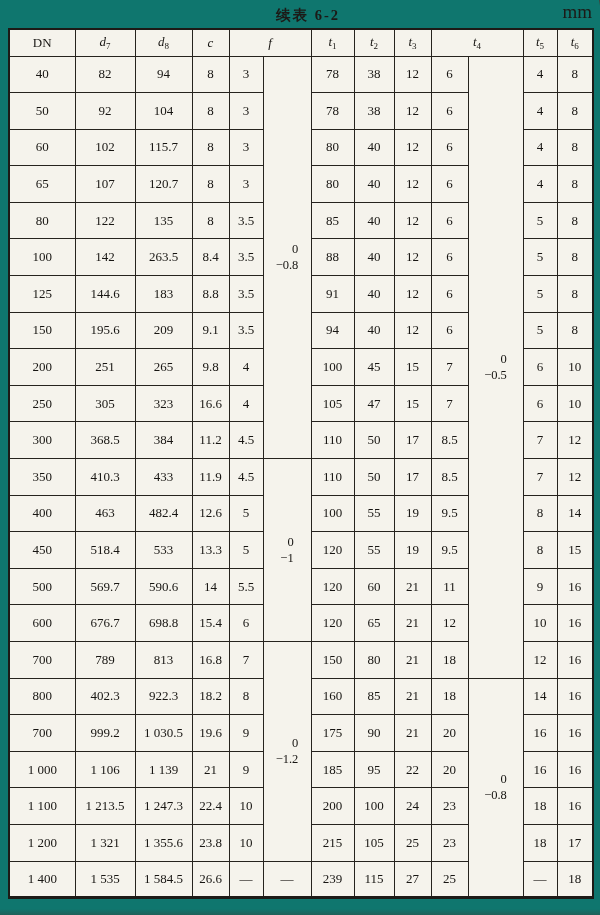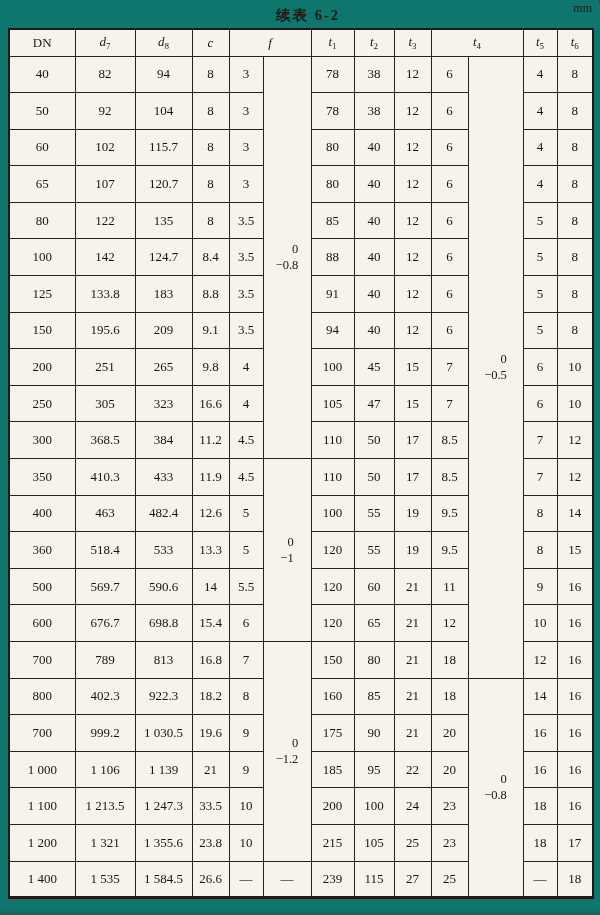--- a/index.html
+++ b/index.html
@@ -21,21 +21,21 @@
     position: absolute;
     left: 0; right: 0; top: 6px;
     text-align: center;
     font-size: 14.5px;
     font-weight: 600;
     letter-spacing: 2px;
   }
   .unit-label {
     position: absolute;
     right: 16px; top: 1px;
-    font-size: 12px;
+    font-size: 19px;
     margin-left: 36px;
   }
   table.dim-table {
     border-collapse: collapse;
     table-layout: fixed;
     margin-left: 0;
     width: 584px;
     background: #f5f3ec;
   }
   table.dim-table th, table.dim-table td {
@@ -183,33 +183,33 @@
           <td>85</td>
           <td>40</td>
           <td>12</td>
           <td>6</td>
           <td>5</td>
           <td>8</td>
         </tr>
         <tr>
           <td>100</td>
           <td>142</td>
-          <td>124.7</td>
+          <td>263.5</td>
           <td>8.4</td>
           <td>3.5</td>
           <td>88</td>
           <td>40</td>
           <td>12</td>
           <td>6</td>
           <td>5</td>
           <td>8</td>
         </tr>
         <tr>
           <td>125</td>
-          <td>133.8</td>
+          <td>144.6</td>
           <td>183</td>
           <td>8.8</td>
           <td>3.5</td>
           <td>91</td>
           <td>40</td>
           <td>12</td>
           <td>6</td>
           <td>5</td>
           <td>8</td>
         </tr>
@@ -286,21 +286,21 @@
           <td>12.6</td>
           <td>5</td>
           <td>100</td>
           <td>55</td>
           <td>19</td>
           <td>9.5</td>
           <td>8</td>
           <td>14</td>
         </tr>
         <tr>
-          <td>360</td>
+          <td>450</td>
           <td>518.4</td>
           <td>533</td>
           <td>13.3</td>
           <td>5</td>
           <td>120</td>
           <td>55</td>
           <td>19</td>
           <td>9.5</td>
           <td>8</td>
           <td>15</td>
@@ -382,21 +382,21 @@
           <td>95</td>
           <td>22</td>
           <td>20</td>
           <td>16</td>
           <td>16</td>
         </tr>
         <tr>
           <td>1 100</td>
           <td>1 213.5</td>
           <td>1 247.3</td>
-          <td>33.5</td>
+          <td>22.4</td>
           <td>10</td>
           <td>200</td>
           <td>100</td>
           <td>24</td>
           <td>23</td>
           <td>18</td>
           <td>16</td>
         </tr>
         <tr>
           <td>1 200</td>

